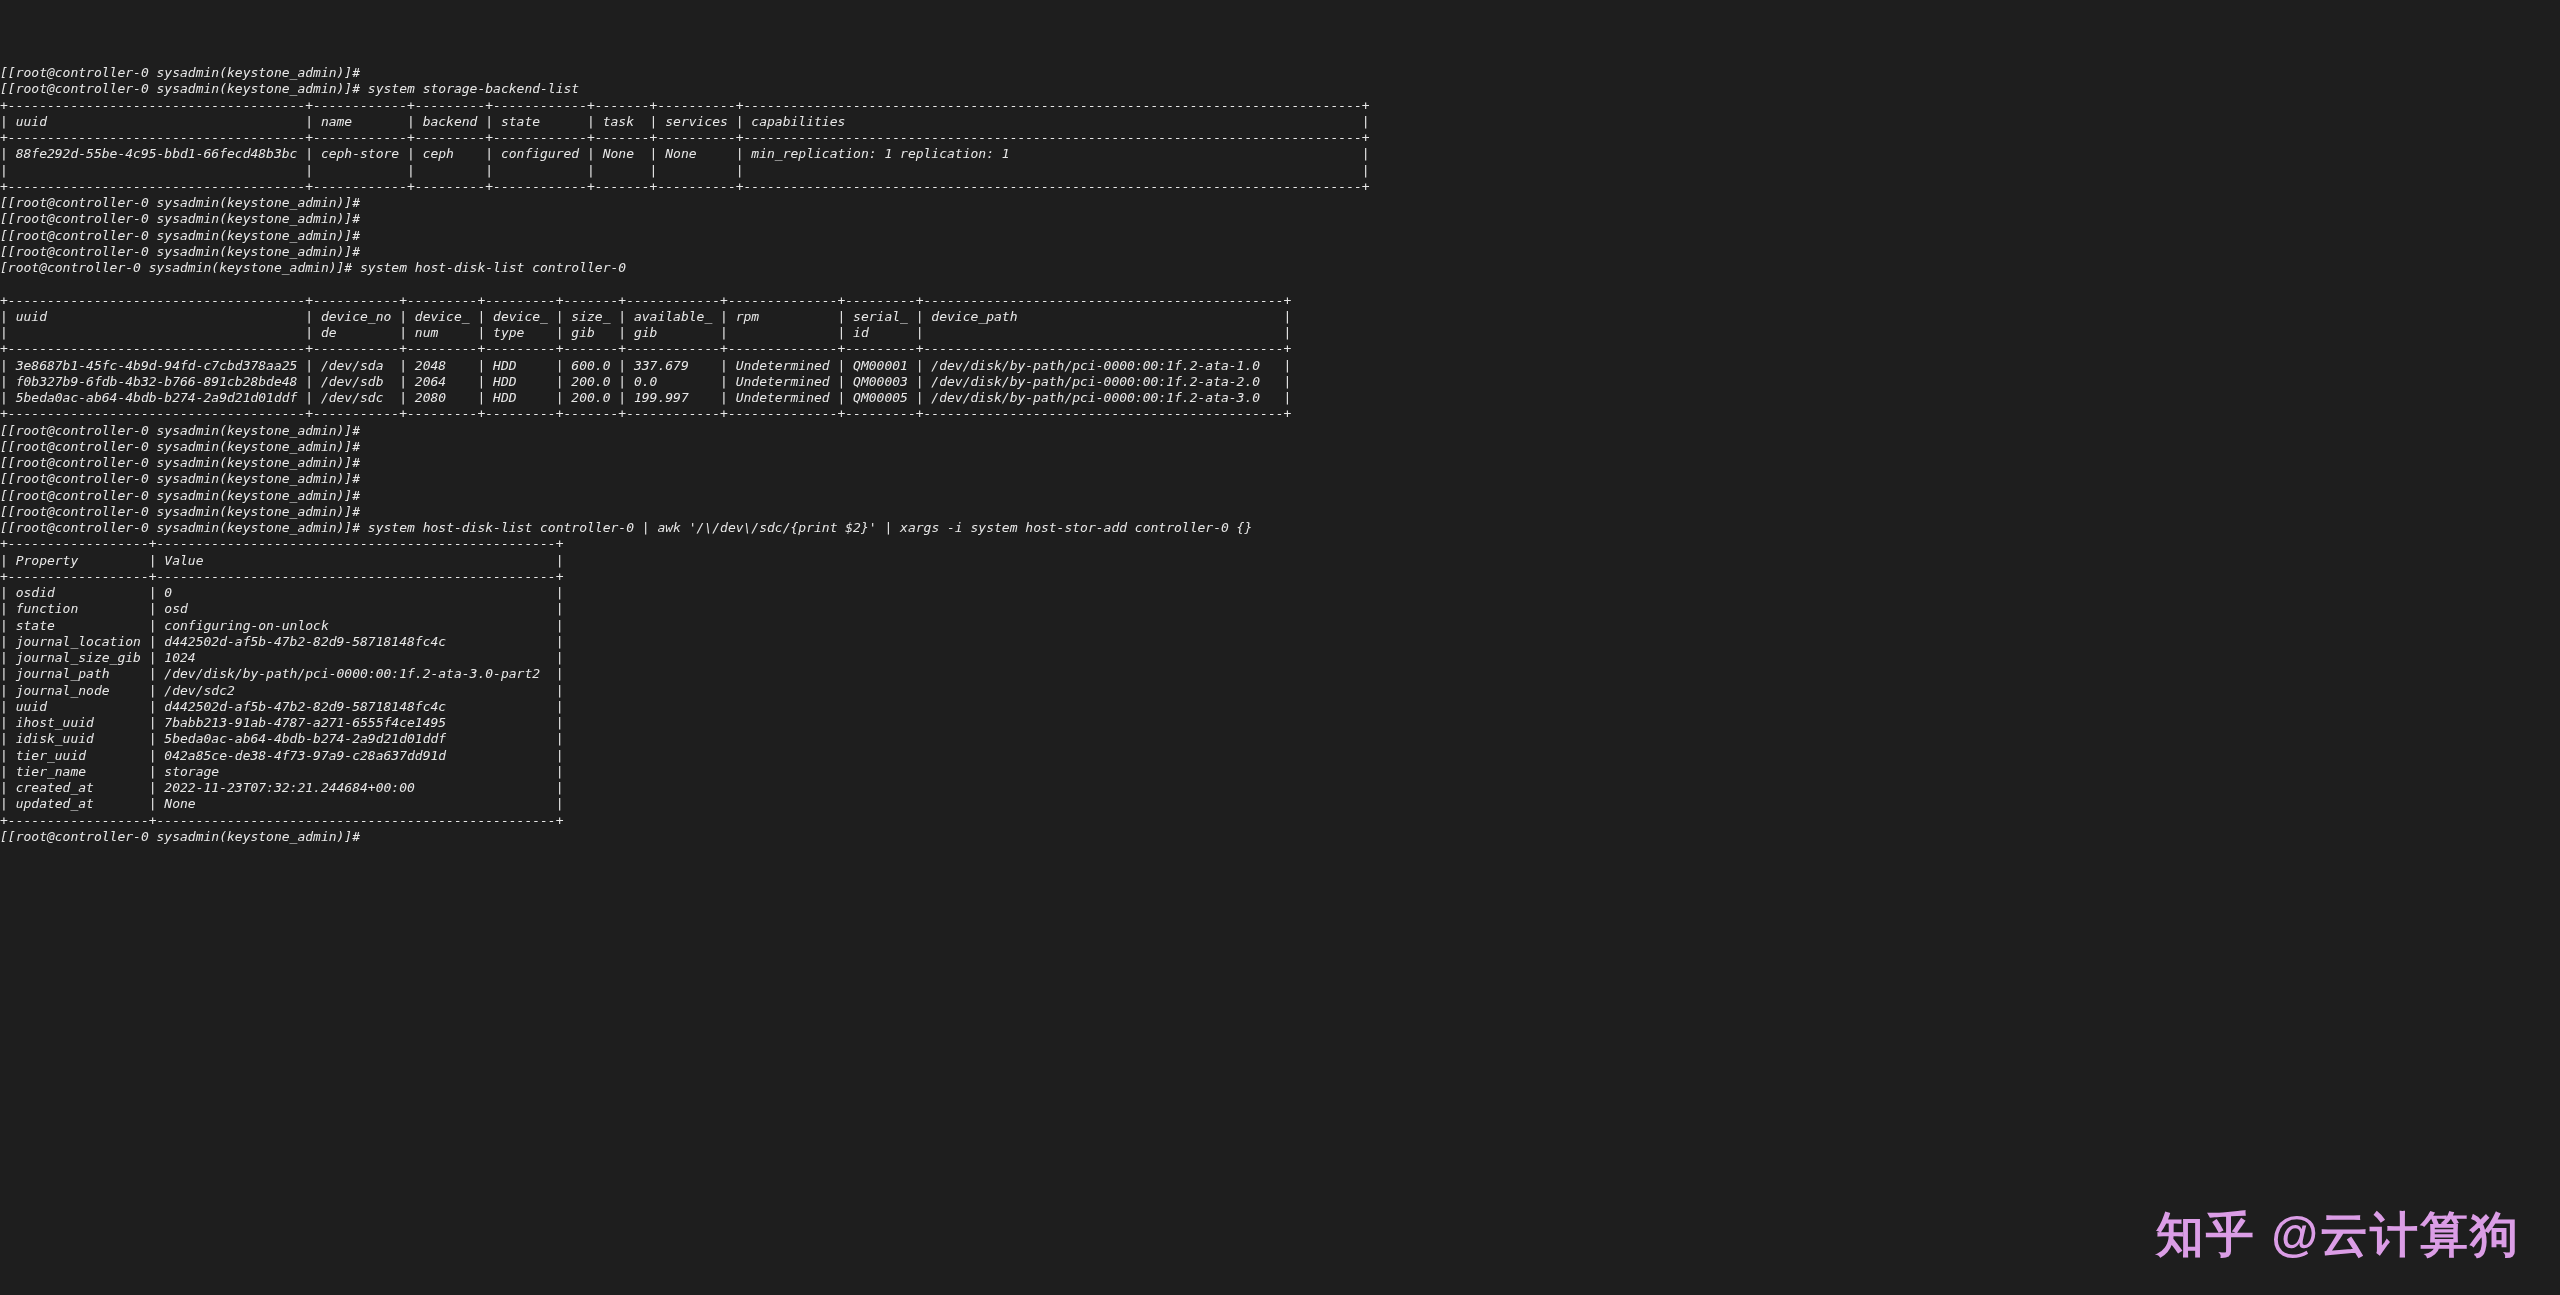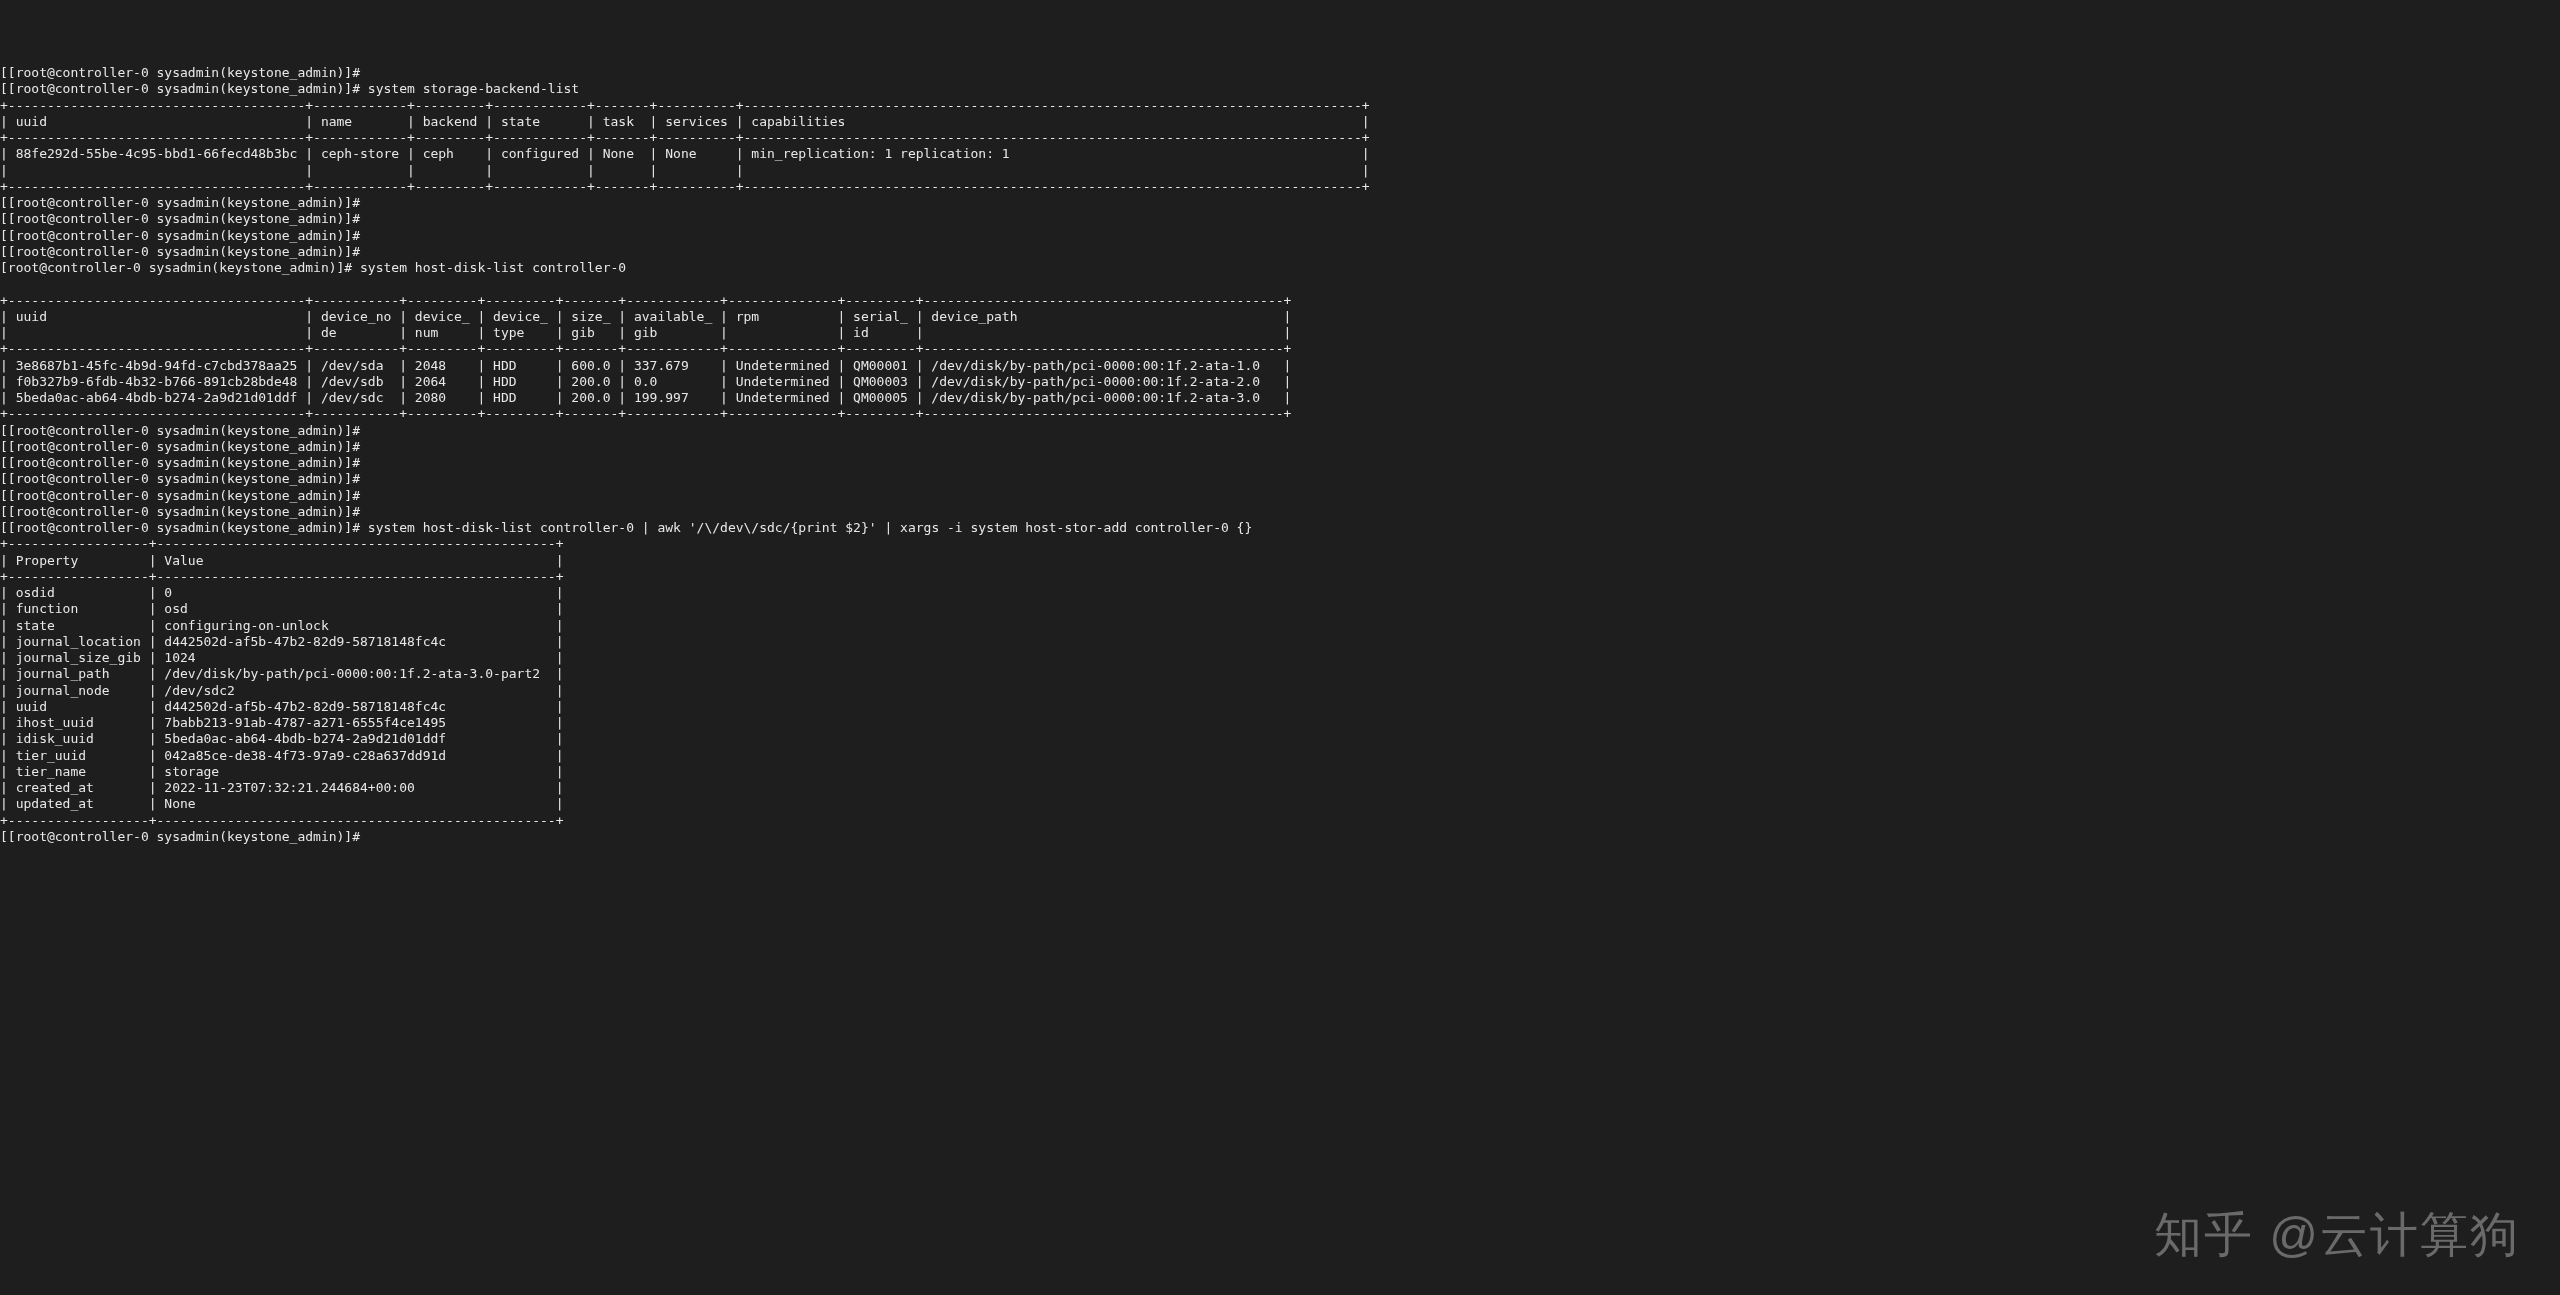--- a/index.html
+++ b/index.html
@@ -12,29 +12,29 @@
   white-space: pre;
   padding: 0;
   width: 2560px;
   height: 1295px;
   overflow: hidden;
   position: relative;
 }
 .terminal {
   padding: 0;
 }
-.line { display: block; }
+.line { display: block; font-style: italic; }
 .watermark {
   position: absolute;
   bottom: 30px;
   right: 40px;
   font-size: 48px;
-  color: #737373;
+  color: #f0abfc;
   font-family: -apple-system, 'PingFang SC', sans-serif;
-  font-weight: 400;
+  font-weight: 700;
   letter-spacing: 2px;
   opacity: 0.9;
   margin-top: 12px;
 }
 </style>
 </head>
 <body>
 
 
 

